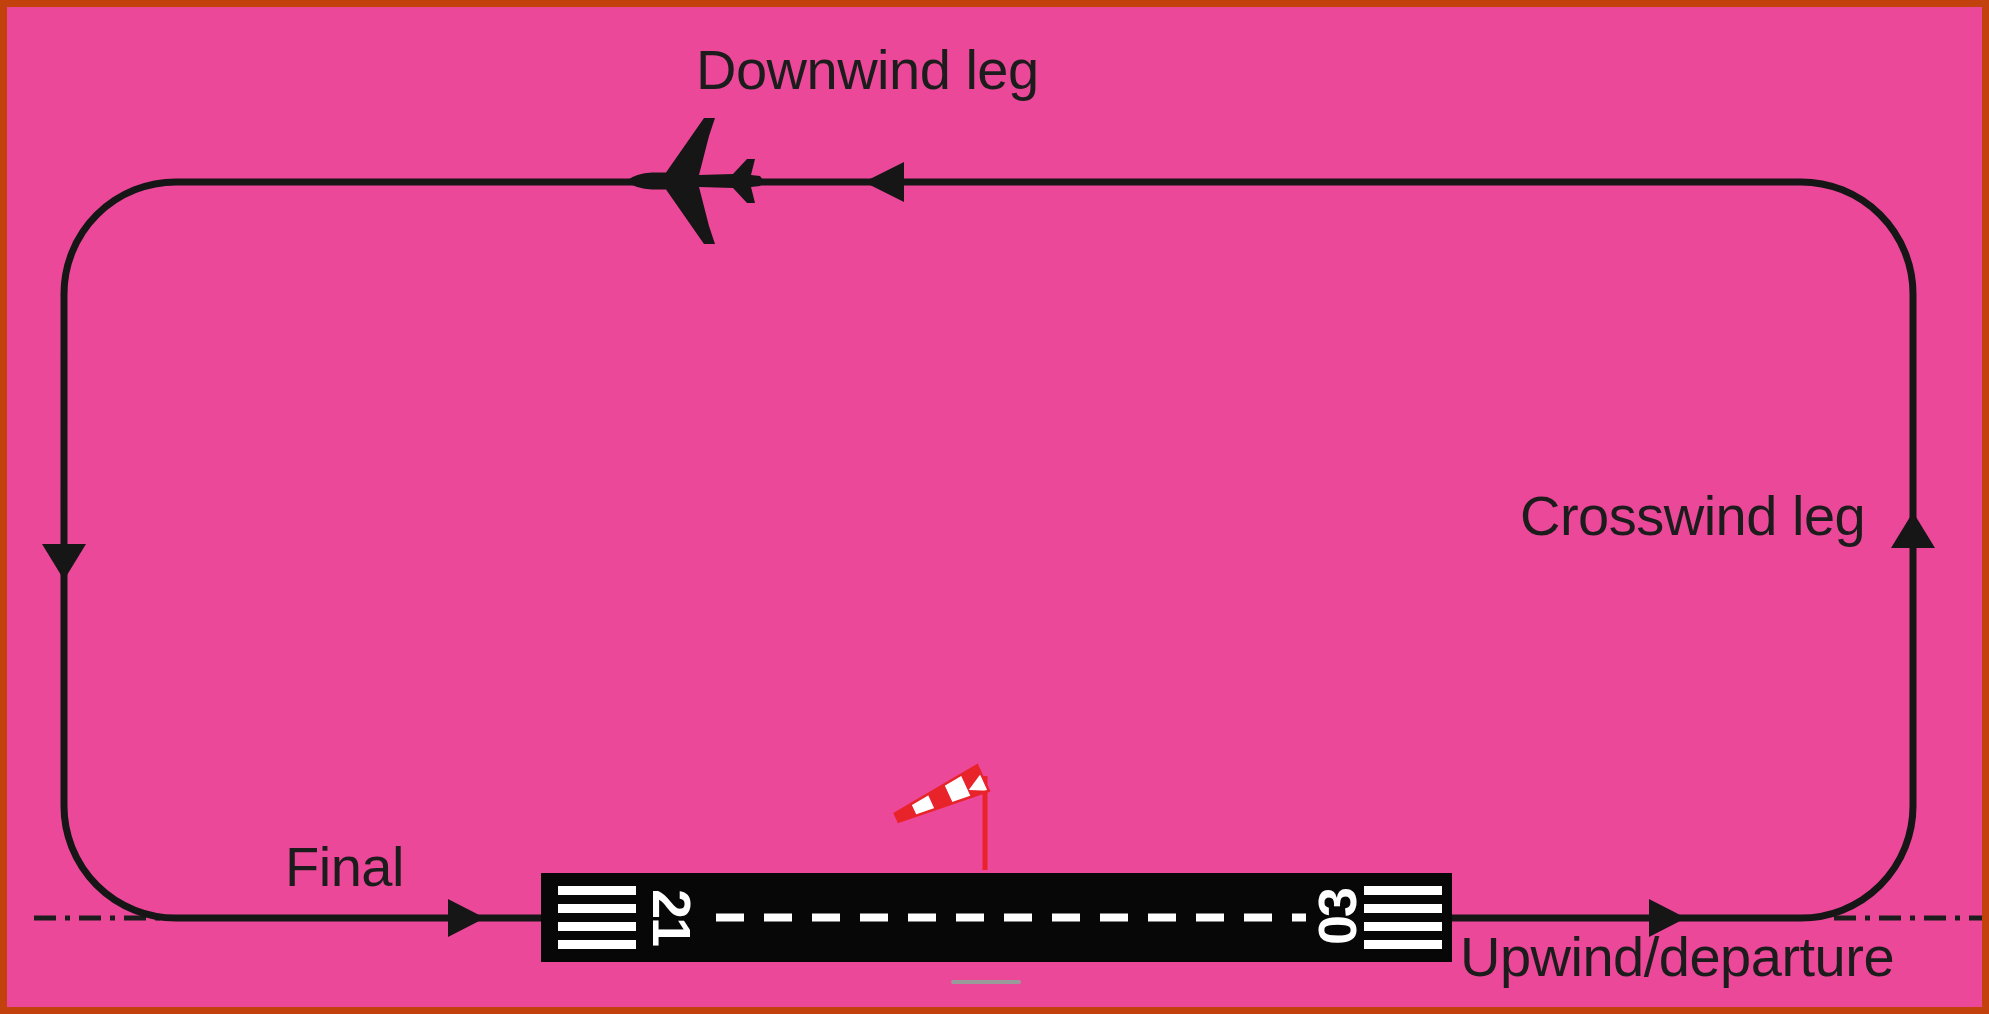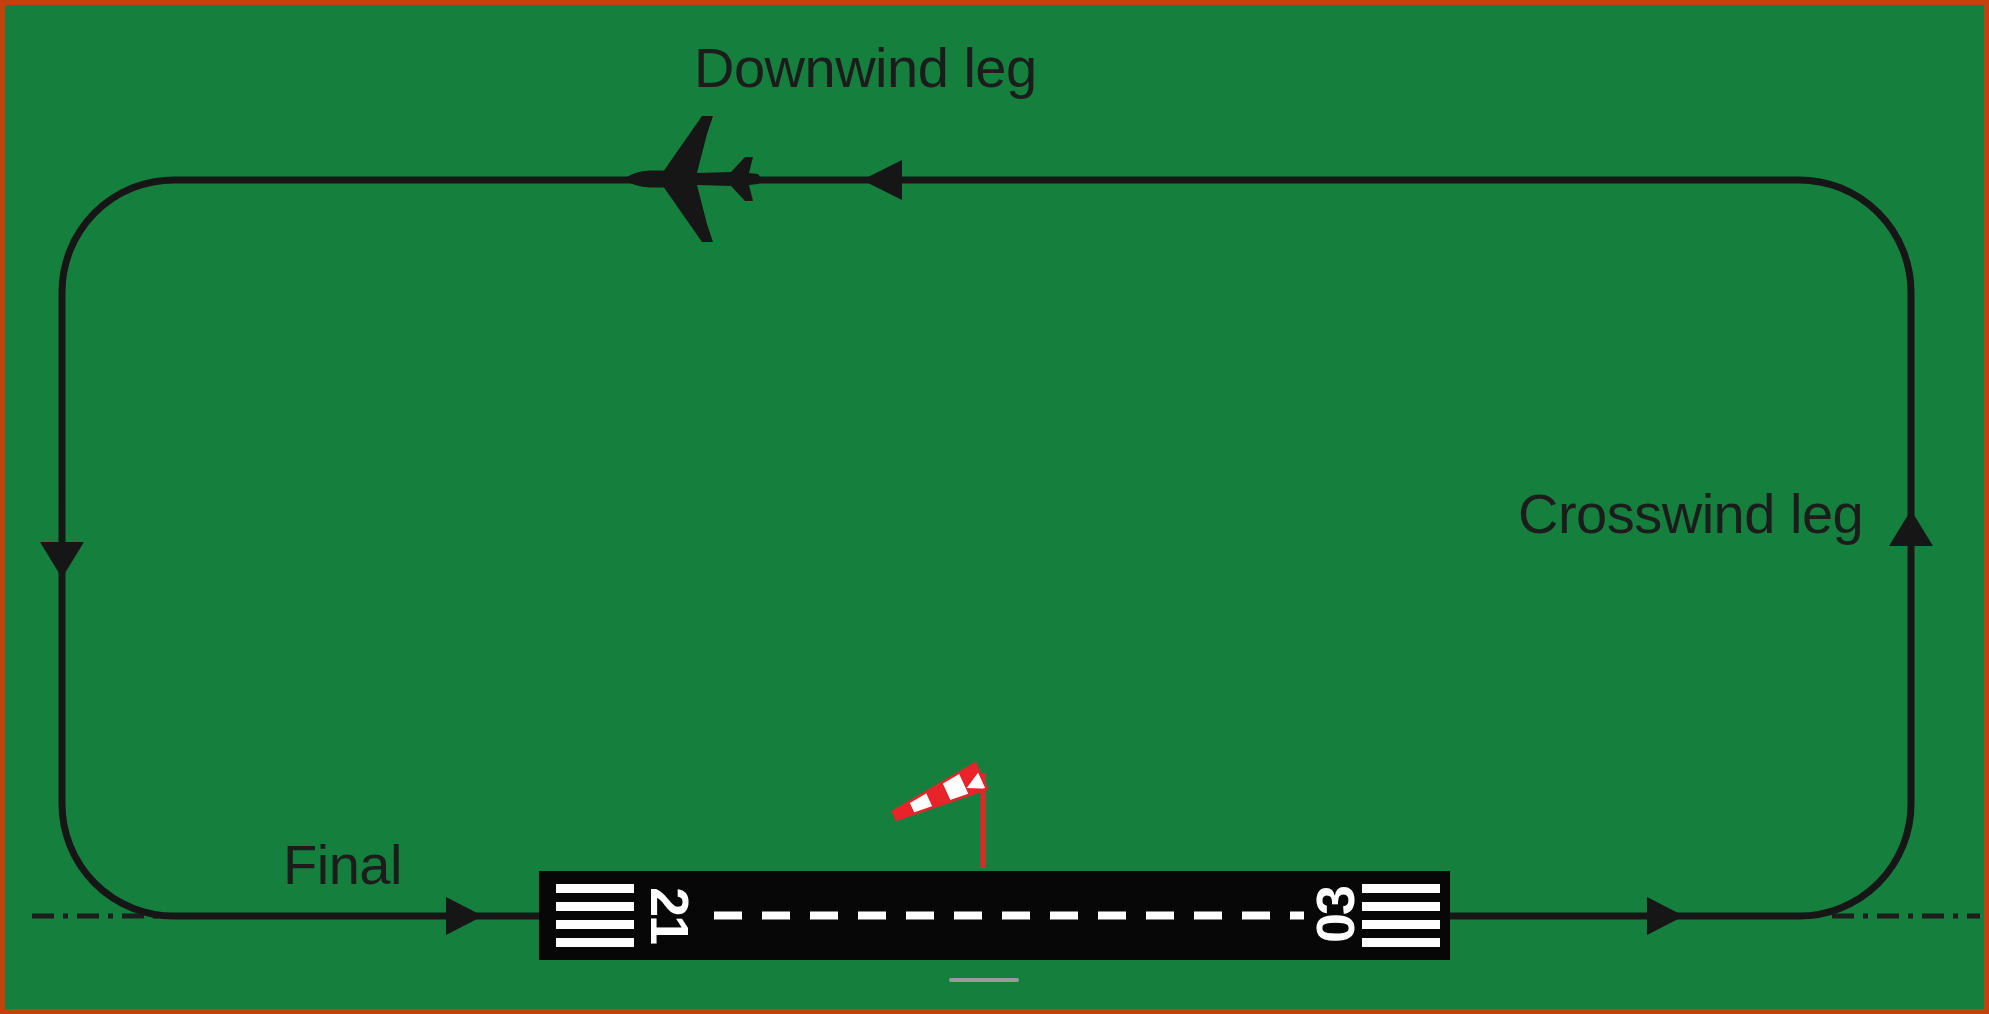--- a/index.html
+++ b/index.html
@@ -1,21 +1,21 @@
 <!DOCTYPE html>
 <html><head>
 <meta charset="utf-8">
 <style>
   html,body{margin:0;padding:0;background:#fff;}
   #stage{
     position:relative;
     width:1989px;height:1014px;
-    background:#15803d;
+    background:#ec4899;
     box-sizing:border-box;
-    border:5px solid #c2410c;
+    border:7px solid #c2410c;
     overflow:hidden;
     font-family:"Liberation Sans", sans-serif;
   }
   #diagram-svg{position:absolute;left:-11px;top:-11px;width:1989px;height:1014px;}
   .loop{fill:none;stroke:#161616;stroke-width:7;stroke-linecap:round;}
   .dashdot{stroke:#1d1d1d;stroke-width:5;stroke-dasharray:22 9 5 9;fill:none;}
   .arrow{fill:#161616;stroke:none;}
   .lbl{
     position:absolute;color:#1c1c1c;
     font-size:56px;line-height:1;white-space:nowrap;
@@ -92,17 +92,18 @@
           <polygon points="0,-14 18,-5 0,5" fill="#ffffff"></polygon>
         </g>
         <polygon points="0,-14 95,-4.5 95,4.5 0,14" fill="none" stroke="#e8232a" stroke-width="2.5"></polygon>
       </g>
     </g>
   </svg>
 
   <div class="lbl" style="left:689px;top:35px;">Downwind leg</div>
   <div class="lbl" style="left:1513px;top:481px;">Crosswind leg</div>
   <div class="lbl" style="left:278px;top:832px;">Final</div>
+  <div class="lbl" style="left:1453px;top:922px;">Upwind/departure</div>
 
   <div class="rwy-num rot-cw" style="left:665px;top:910px;">21</div>
   <div class="rwy-num rot-ccw" style="left:1330px;top:910px;">03</div>
 
 </div>
 
 </body></html>

